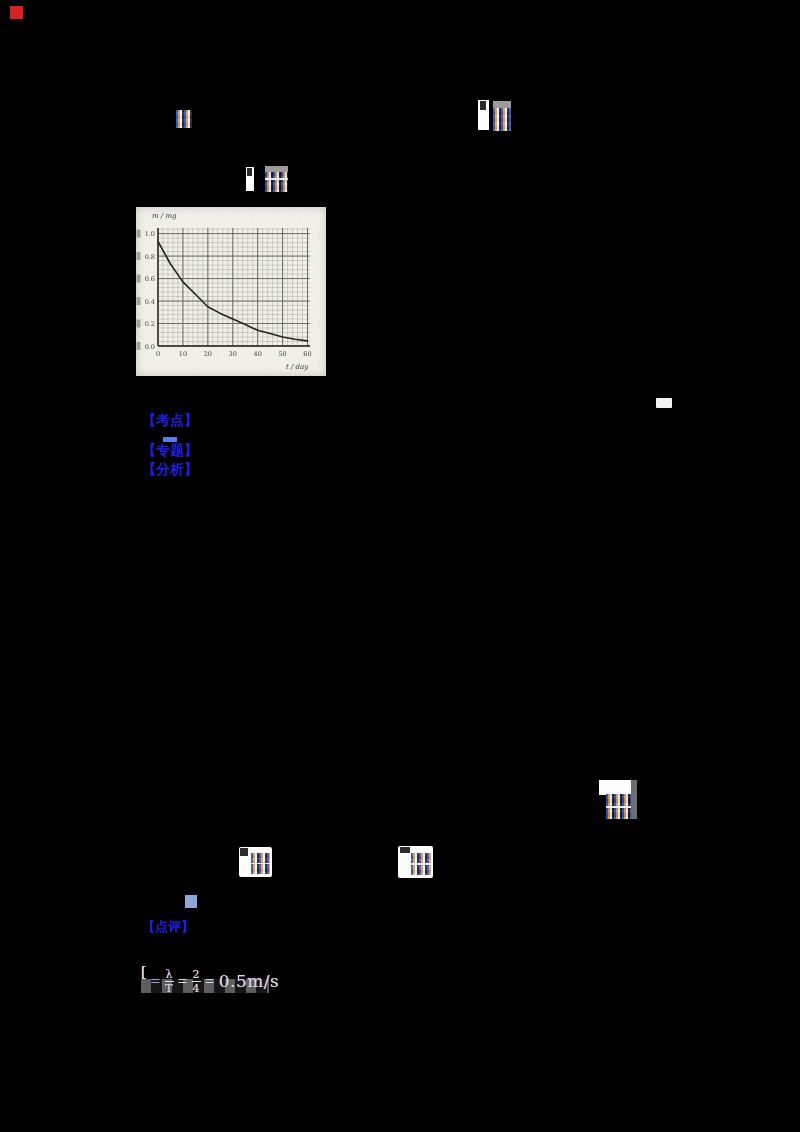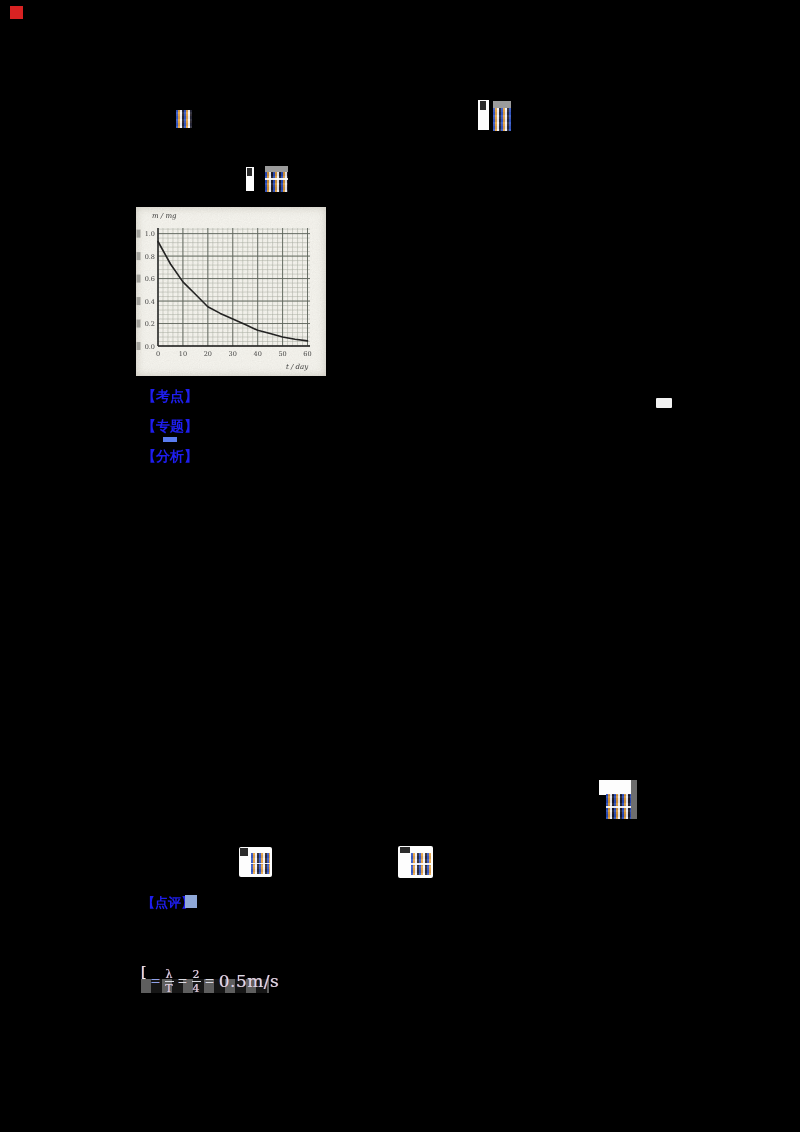--- a/index.html
+++ b/index.html
@@ -26,21 +26,21 @@
         rgba(245,245,250,.9) 4px 6px, rgba(25,25,40,.85) 6px 8px),
       repeating-linear-gradient(0deg, rgba(255,255,255,.55) 0 2px, rgba(20,20,70,.5) 2px 5px,
         rgba(210,130,40,.4) 5px 7px);
   }
   .white-chip{background:#fdfdfd;}
   .dark-glyph{position:absolute;background:#2b2b2b;}
   .grey-cap{position:absolute;background:#9b9b9b;}
 
   
   .blue-label{color:var(--label-blue,#1e1eef);font-weight:bold;font-size:14px;line-height:15px;
-              font-family:"DejaVu Sans",sans-serif;white-space:nowrap;}
+              font-family:"DejaVu Sans",sans-serif;white-space:nowrap;margin-top:24px;}
   .blue-sub{background:#5a7cf0;}
   .label-chip{background:#8fa8d8;}
 
   
   .chart-box{left:136px;top:207px;width:190px;height:169px;background:#f6f5ef;
              box-shadow:inset 0 0 8px rgba(120,115,95,.35);}
   .chart-box svg{display:block;}
   .tick{font:6.5px "DejaVu Serif",serif;fill:#3a3a3a;}
   .axis-title{font:italic 7px "DejaVu Serif",serif;fill:#333;}
 
@@ -189,21 +189,21 @@
         </g>
       <rect width="190" height="169" fill="#6f6a5c" opacity="0.16" filter="url(#grain)"></rect>
     </svg>
   </div>
 
   <div class="abs blue-label" style="left:142px;top:389px;">【考点】</div>
 
   <div class="abs blue-label" style="left:142px;top:419px;">【专题】</div>
   <div class="abs blue-sub" style="left:163px;top:437px;width:14px;height:5px;"></div>
 
-  <div class="abs blue-label" style="left:142px;top:449px;">【分析】</div>
+  <div class="abs blue-label" style="left:142px;top:438px;">【分析】</div>
 
   <div class="abs white-patch"></div>
 
   <div class="abs white-chip" style="left:599px;top:780px;width:34px;height:15px;"></div>
   <div class="abs frac-noise" style="left:606px;top:794px;width:25px;height:25px;"></div>
   <div class="abs" style="left:631px;top:780px;width:6px;height:39px;background:#6e6e6e;"></div>
 
   <div class="abs white-chip" style="left:239px;top:847px;width:33px;height:30px;border-radius:2px;">
     <span class="dark-glyph" style="left:1px;top:1px;width:8px;height:8px;"></span>
     <span class="abs frac-noise" style="left:12px;top:6px;width:19px;height:21px;"></span>

